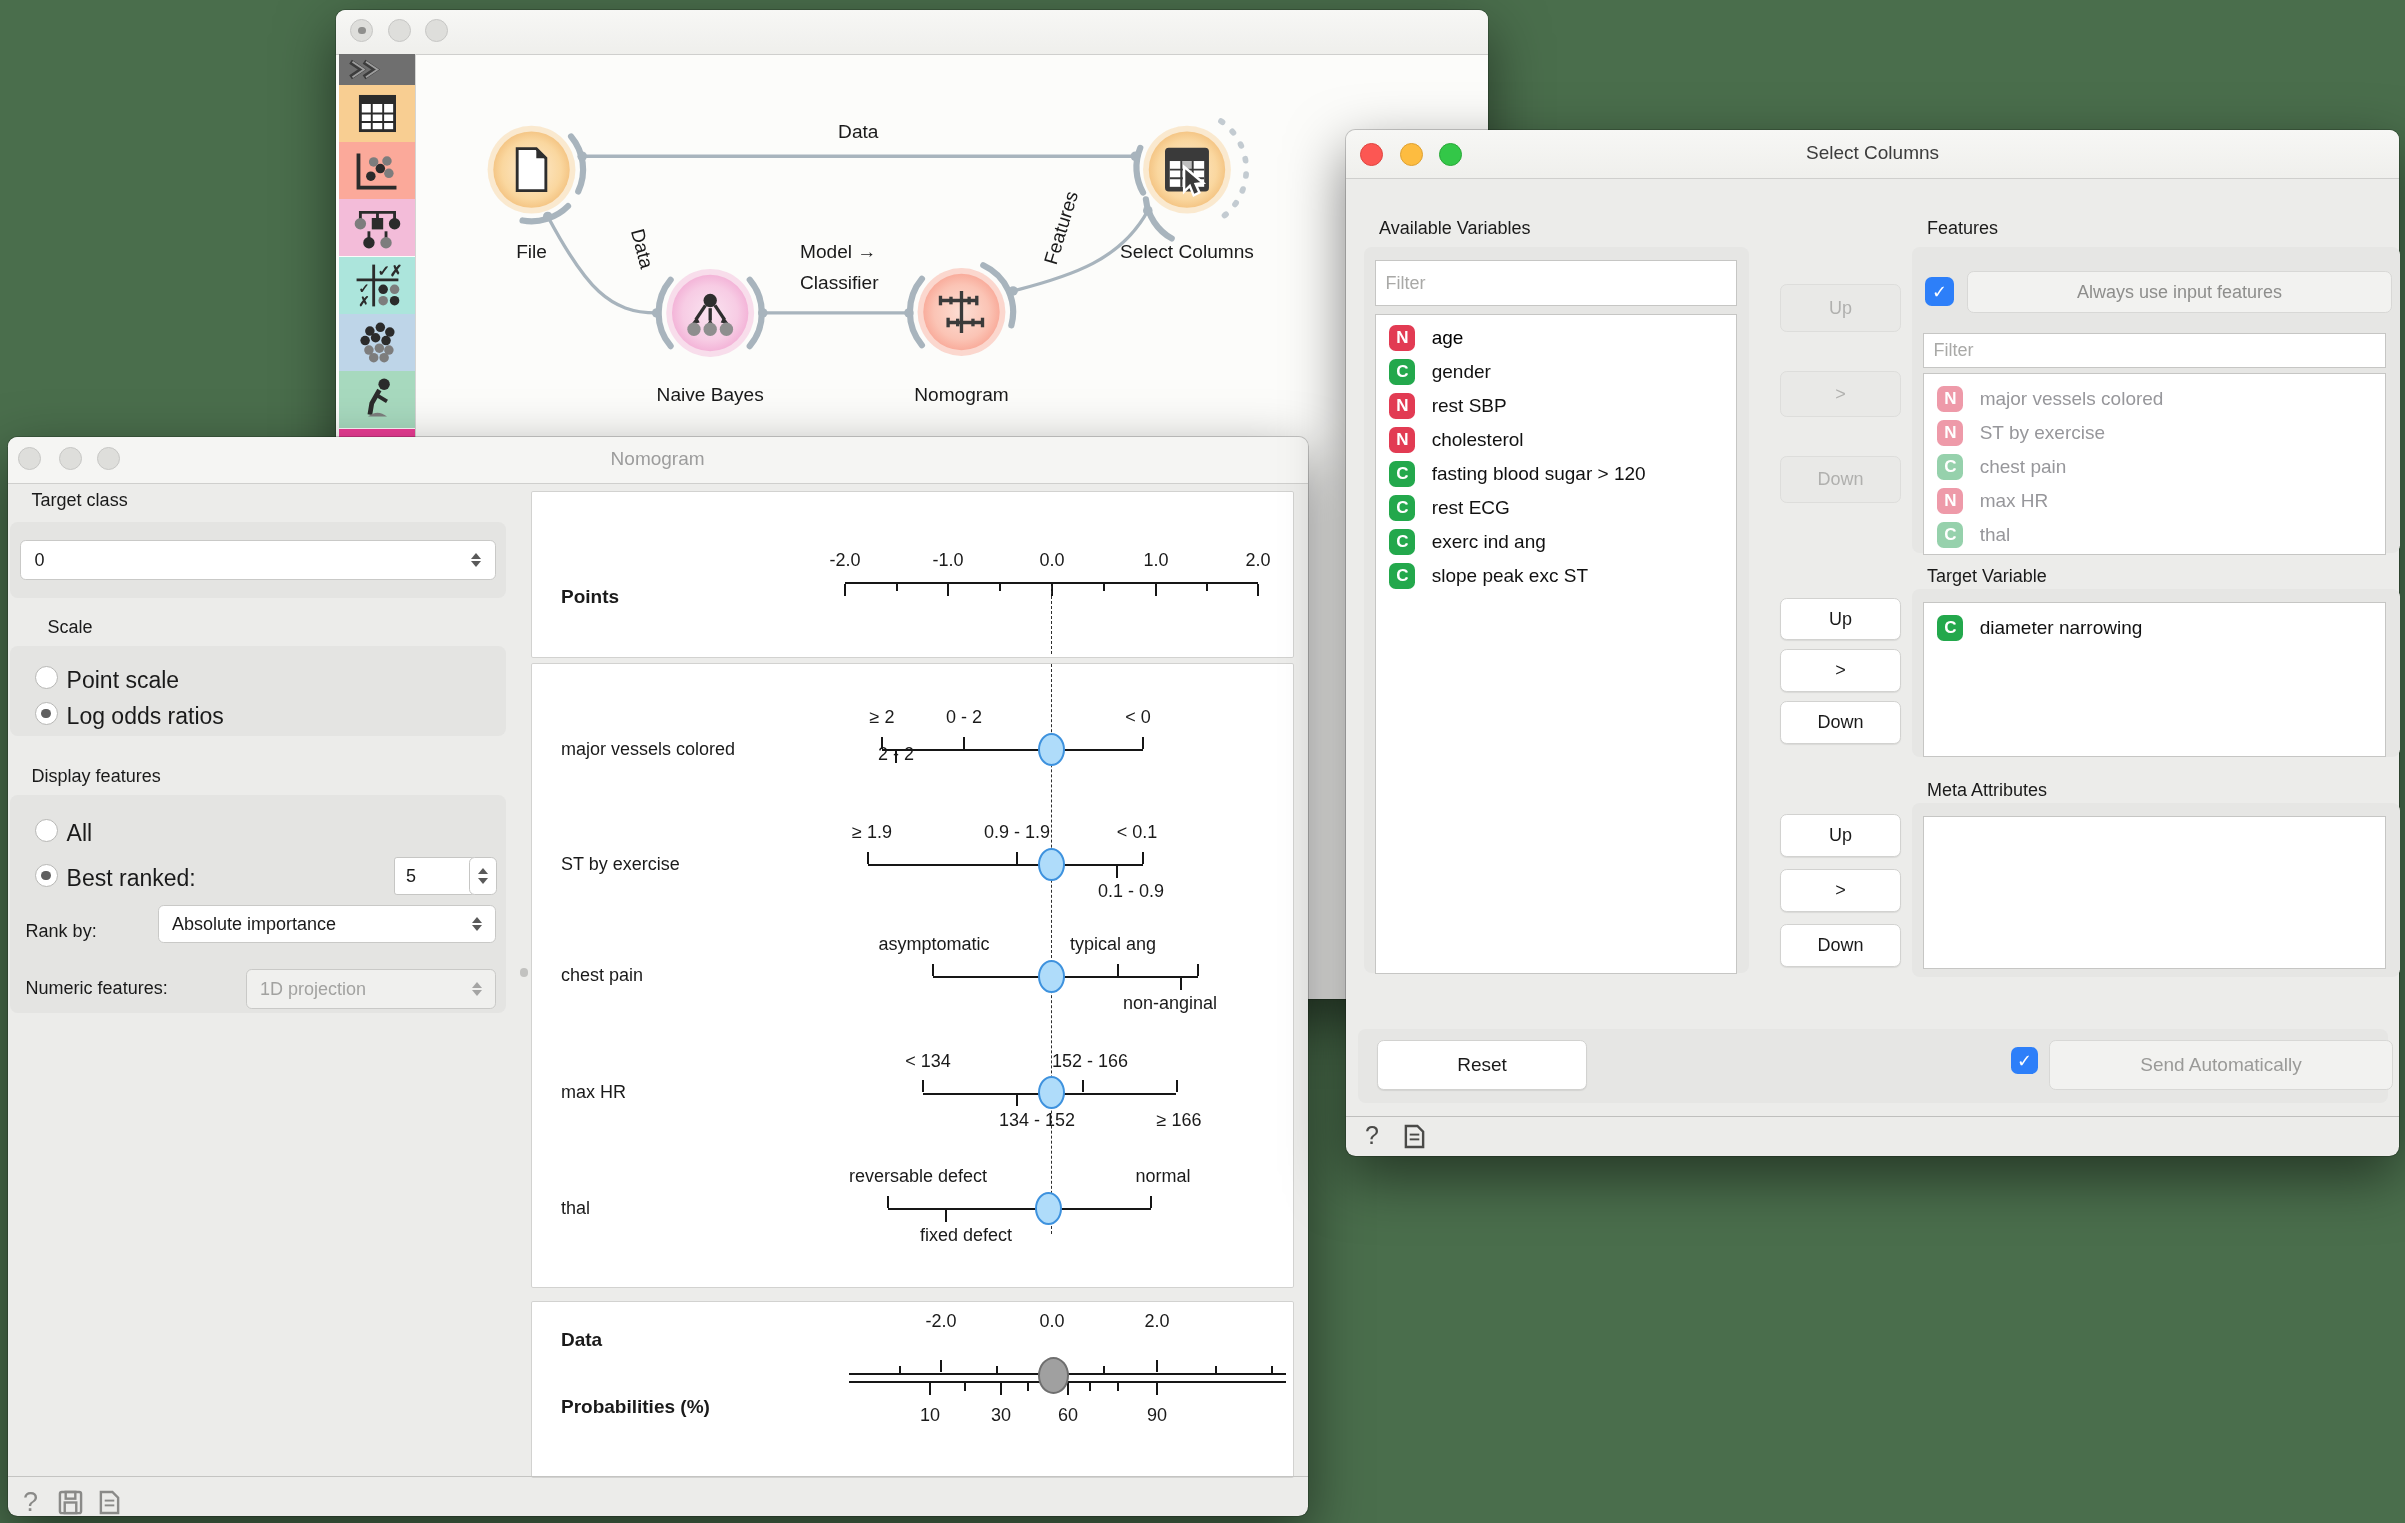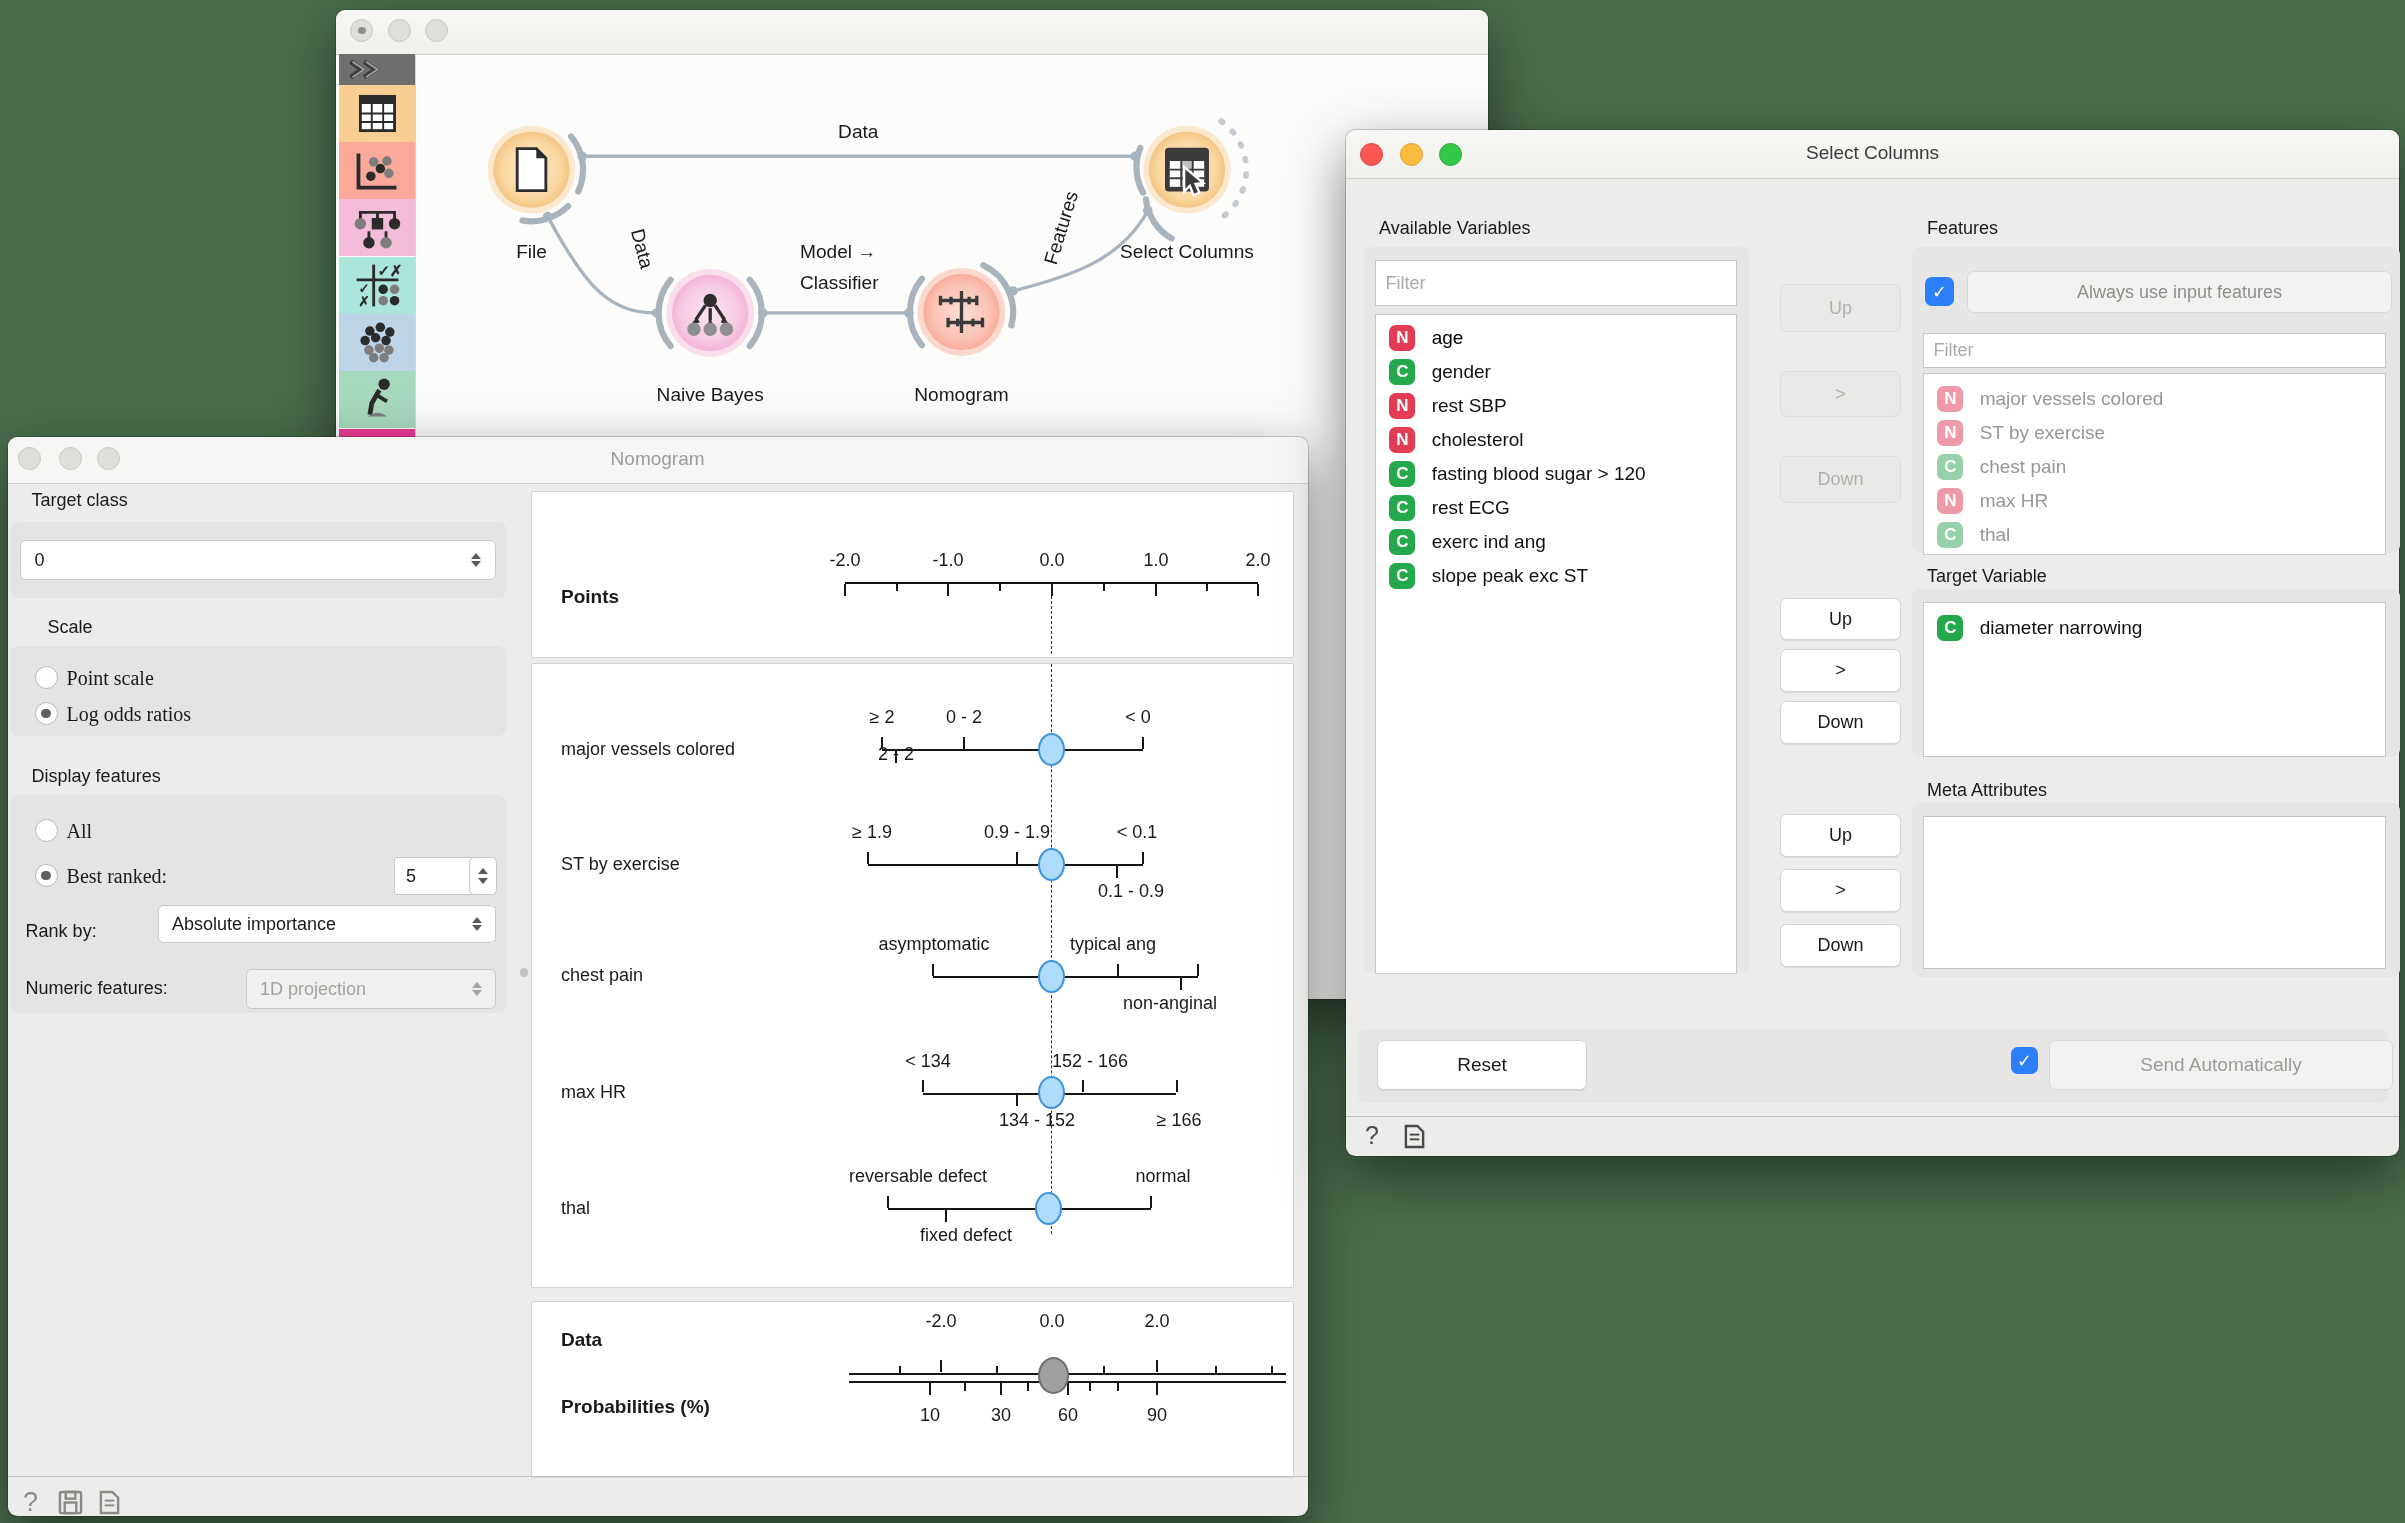--- a/index.html
+++ b/index.html
@@ -17,21 +17,21 @@
   .groupbox{position:absolute;background:#e4e4e2;border-radius:7.6px;}
   .whitebox{position:absolute;background:#fff;border:1px solid #c6c6c4;border-radius:4.8px;}
   .combo{position:absolute;background:#fff;border:1px solid #c9c9c7;border-radius:5.7px;
          font-size:18px;display:flex;align-items:center;padding:0 13.4px;white-space:nowrap;}
   .combo .val{flex:1;overflow:hidden;}
   .updown{display:flex;flex-direction:column;gap:2.9px;align-items:center;margin-left:7.6px;}
   .tri-u{width:0;height:0;border-left:5.7px solid transparent;border-right:5.7px solid transparent;border-bottom:6.7px solid #5a5a5a;}
   .tri-d{width:0;height:0;border-left:5.7px solid transparent;border-right:5.7px solid transparent;border-top:6.7px solid #5a5a5a;}
   .radio{position:absolute;width:21px;height:21px;border-radius:50%;background:#fff;border:1px solid #b7b7b5;}
   .radio .rdot{position:absolute;left:5.7px;top:5.7px;width:9.6px;height:9.6px;border-radius:50%;background:#5f5f5f;}
-  .rlabel{position:absolute;font-size:20px;white-space:nowrap;font-family:Liberation Serif, serif;}
+  .rlabel{position:absolute;font-size:23px;white-space:nowrap;}
   .chartbox{position:absolute;background:#fff;border:1px solid #d2d2d0;border-radius:1.9px;}
   .cl{position:absolute;background:#161616;}
   .ct{position:absolute;font-size:18px;white-space:nowrap;transform:translateX(-50%);}
   .cn{position:absolute;font-size:18px;white-space:nowrap;}
   .cb{position:absolute;font-size:19px;font-weight:bold;white-space:nowrap;}
   .dash{position:absolute;width:0;border-left:1.9px dashed #2e2e2e;}
   .mk-blue{position:absolute;width:23px;height:29px;border-radius:50%;background:#AFDCFA;border:2.9px solid #3E92DE;}
   .mk-gray{position:absolute;width:27px;height:32.5px;border-radius:50%;background:#A0A0A0;border:2.9px solid #6F6F6F;}
   .btn{position:absolute;border-radius:6.7px;font-size:18px;display:flex;align-items:center;justify-content:center;}
   .btn.on{background:#fff;border:1px solid #d2d2d0;color:#1a1a1a;box-shadow:0 1px 1px rgba(0,0,0,.08);}

